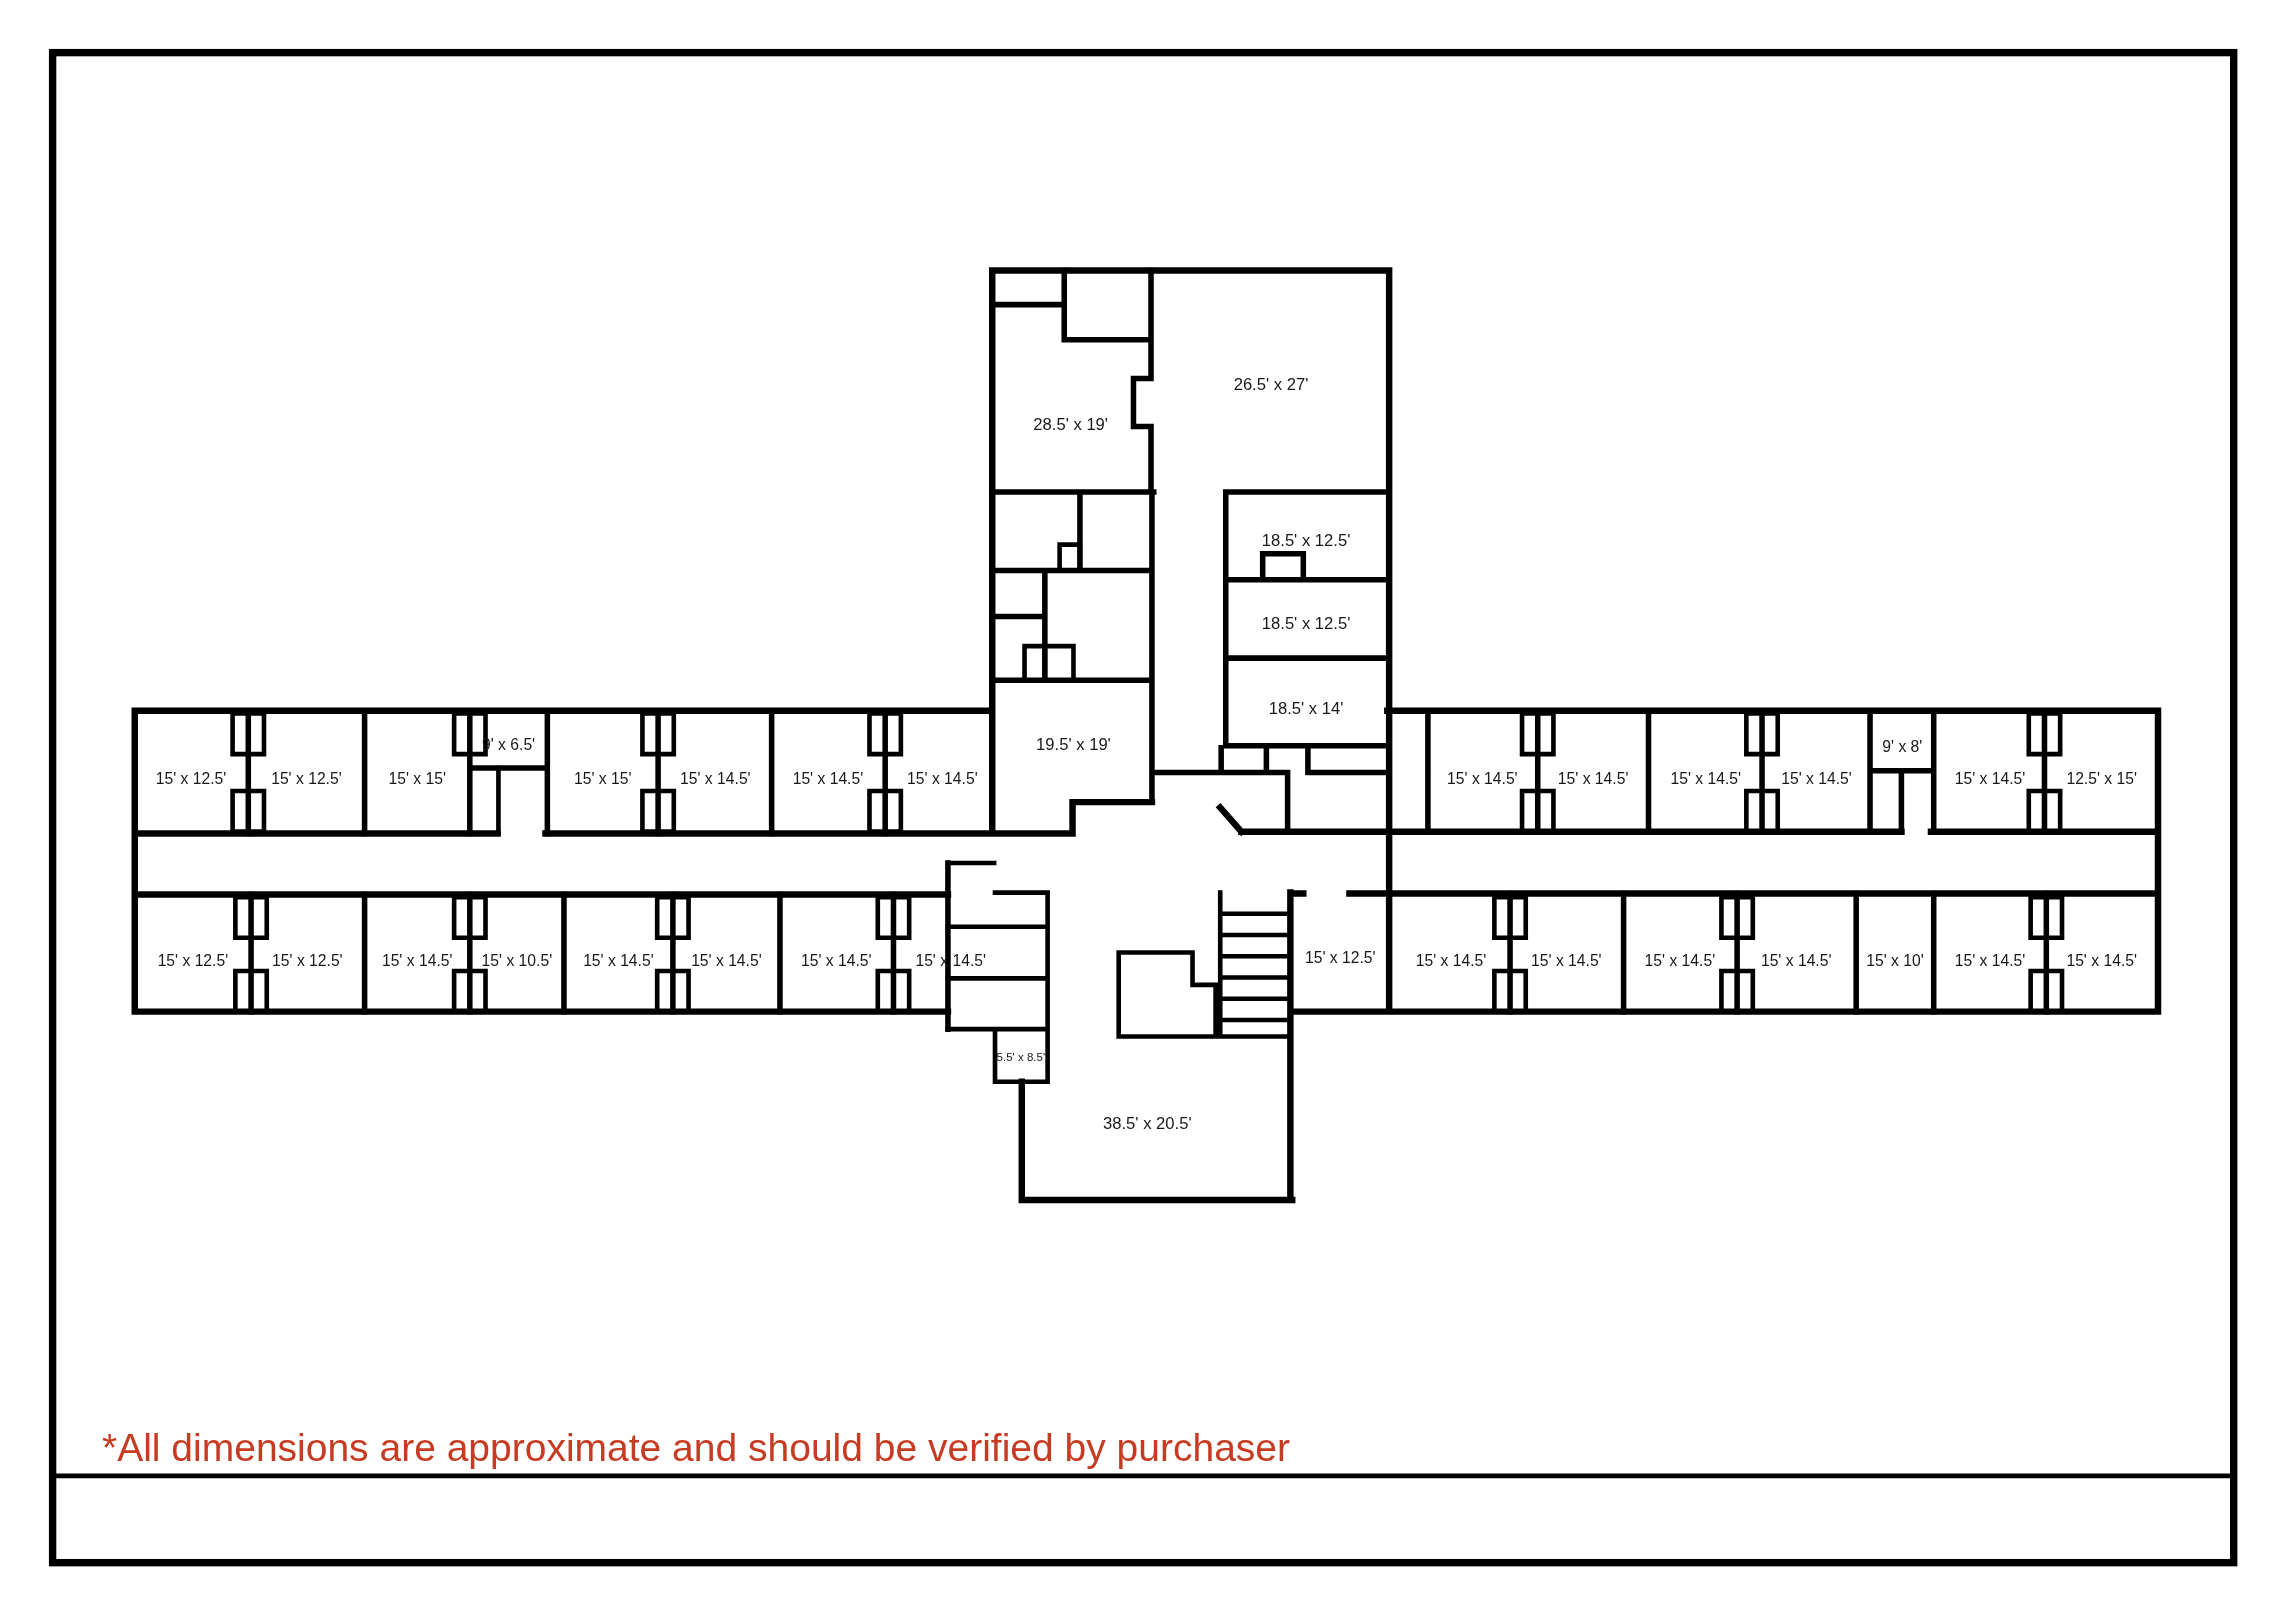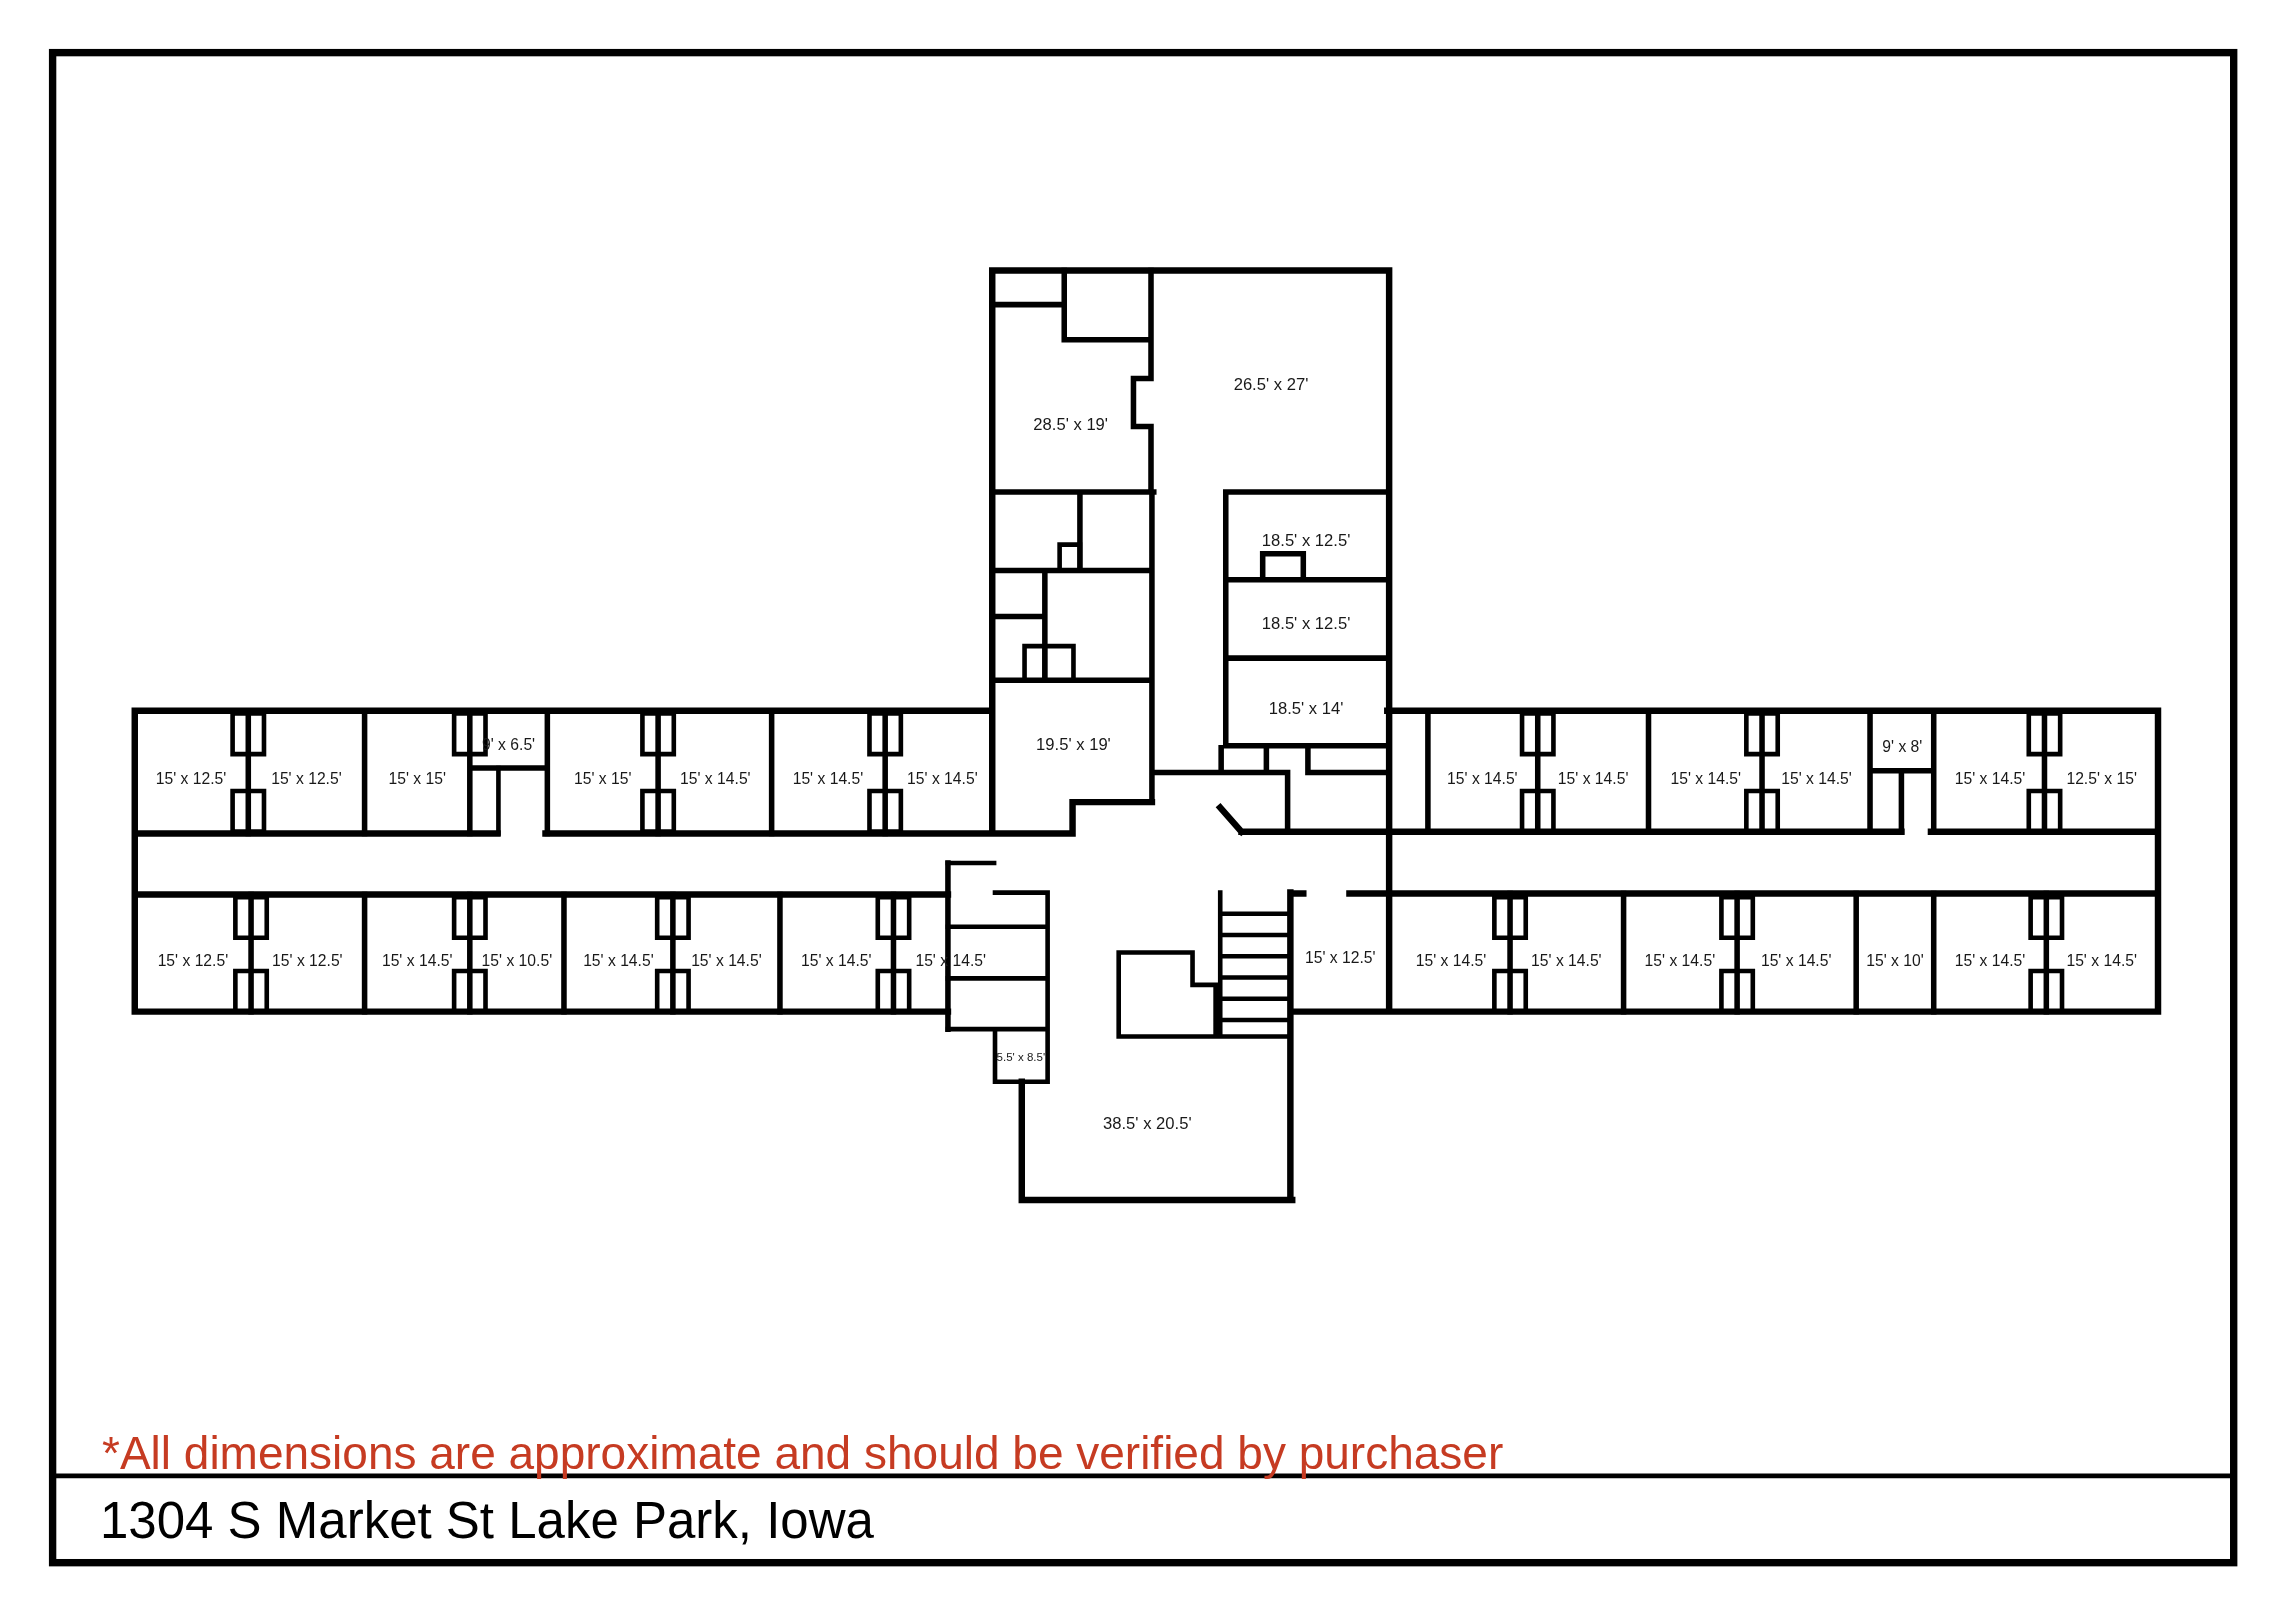--- a/index.html
+++ b/index.html
@@ -3,21 +3,21 @@
 <meta charset="utf-8">
 <style>
   html,body{margin:0;padding:0;background:#ffffff;}
   #page{position:relative;width:2290px;height:1619px;background:#ffffff;
         font-family:"Liberation Sans", sans-serif;overflow:hidden;}
   #plan-svg{position:absolute;left:0;top:0;}
   .room-label{font-family:"Liberation Sans", sans-serif;font-size:17px;fill:#191919;}
   .room-label.big{font-size:18px;}
   .room-label.tiny{font-size:12.5px;}
   #disclaimer{position:absolute;left:102px;top:1426px;color:#c63b22;
-              font-size:46px;letter-spacing:0px;}
+              font-size:39px;letter-spacing:0px;}
   #title{position:absolute;left:100px;top:1491px;color:#000000;font-size:51px;}
 </style>
 </head>
 <body>
 
 <div id="page">
 
   <svg id="plan-svg" width="2290" height="1619" viewBox="0 0 2481 1754">
 
     <rect x="57" y="57" width="2363" height="1636" fill="none" stroke="#000" stroke-width="8"></rect>
@@ -139,15 +139,14 @@
       <text class="room-label big" x="1415" y="592">18.5' x 12.5'</text>
       <text class="room-label big" x="1415" y="681">18.5' x 12.5'</text>
       <text class="room-label big" x="1415" y="773">18.5' x 14'</text>
       <text class="room-label big" x="1163" y="813">19.5' x 19'</text>
       <text class="room-label tiny" x="1106" y="1150">5.5' x 8.5'</text>
       <text class="room-label big" x="1243" y="1223">38.5' x 20.5'</text>
     </g>
   </svg>
 
   <div id="disclaimer">*All dimensions are approximate and should be verified by purchaser</div>
-  <div id="title">1304 S Market St Lake Park, Iowa</div>
 </div>
 
 
 </body></html>

